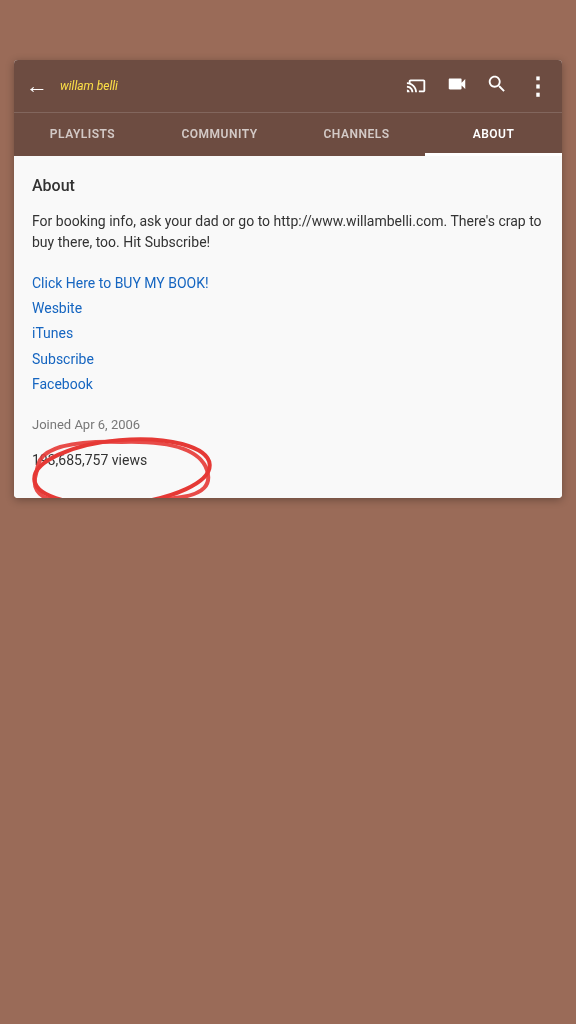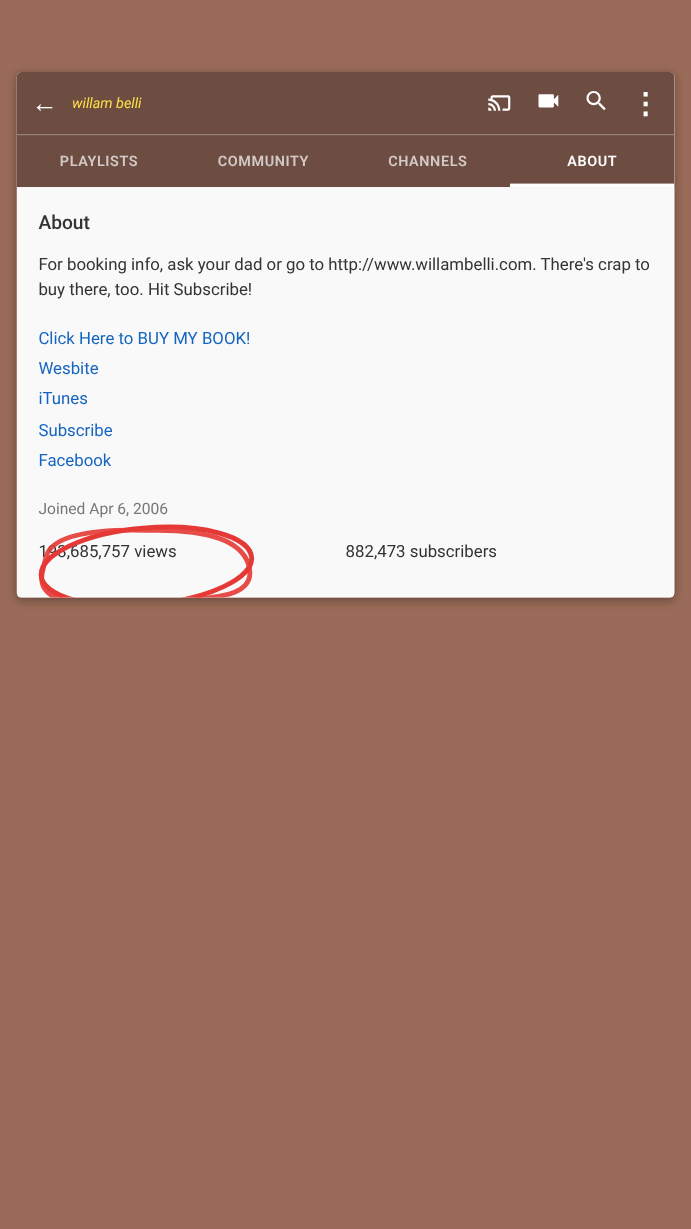--- a/index.html
+++ b/index.html
@@ -197,20 +197,17 @@
 
         <svg class="circle-annotation" viewBox="0 0 200 80" xmlns="http://www.w3.org/2000/svg">
           <ellipse cx="100" cy="40" rx="88" ry="32" fill="none" stroke="#e53935" stroke-width="4" stroke-linecap="round" transform="rotate(-5 100 40)" style="stroke-dasharray: none; filter: none;"></ellipse>
 
           <path d="M 18 28 Q 30 8 100 10 Q 175 8 185 38 Q 192 60 160 65 Q 100 75 30 68 Q 8 62 14 42 Q 16 32 18 28 Z" fill="none" stroke="#e53935" stroke-width="4" stroke-linecap="round" stroke-linejoin="round" opacity="0.9"></path>
         </svg>
 
         <div class="stat-block">
           <span class="stat-value">193,685,757 views</span>
         </div>
-        <div class="stat-block">
-          <span class="stat-value">882,473 subscribers</span>
-        </div>
       </div>
     </div>
 
   </div>
 </div>
 
 </body></html>

